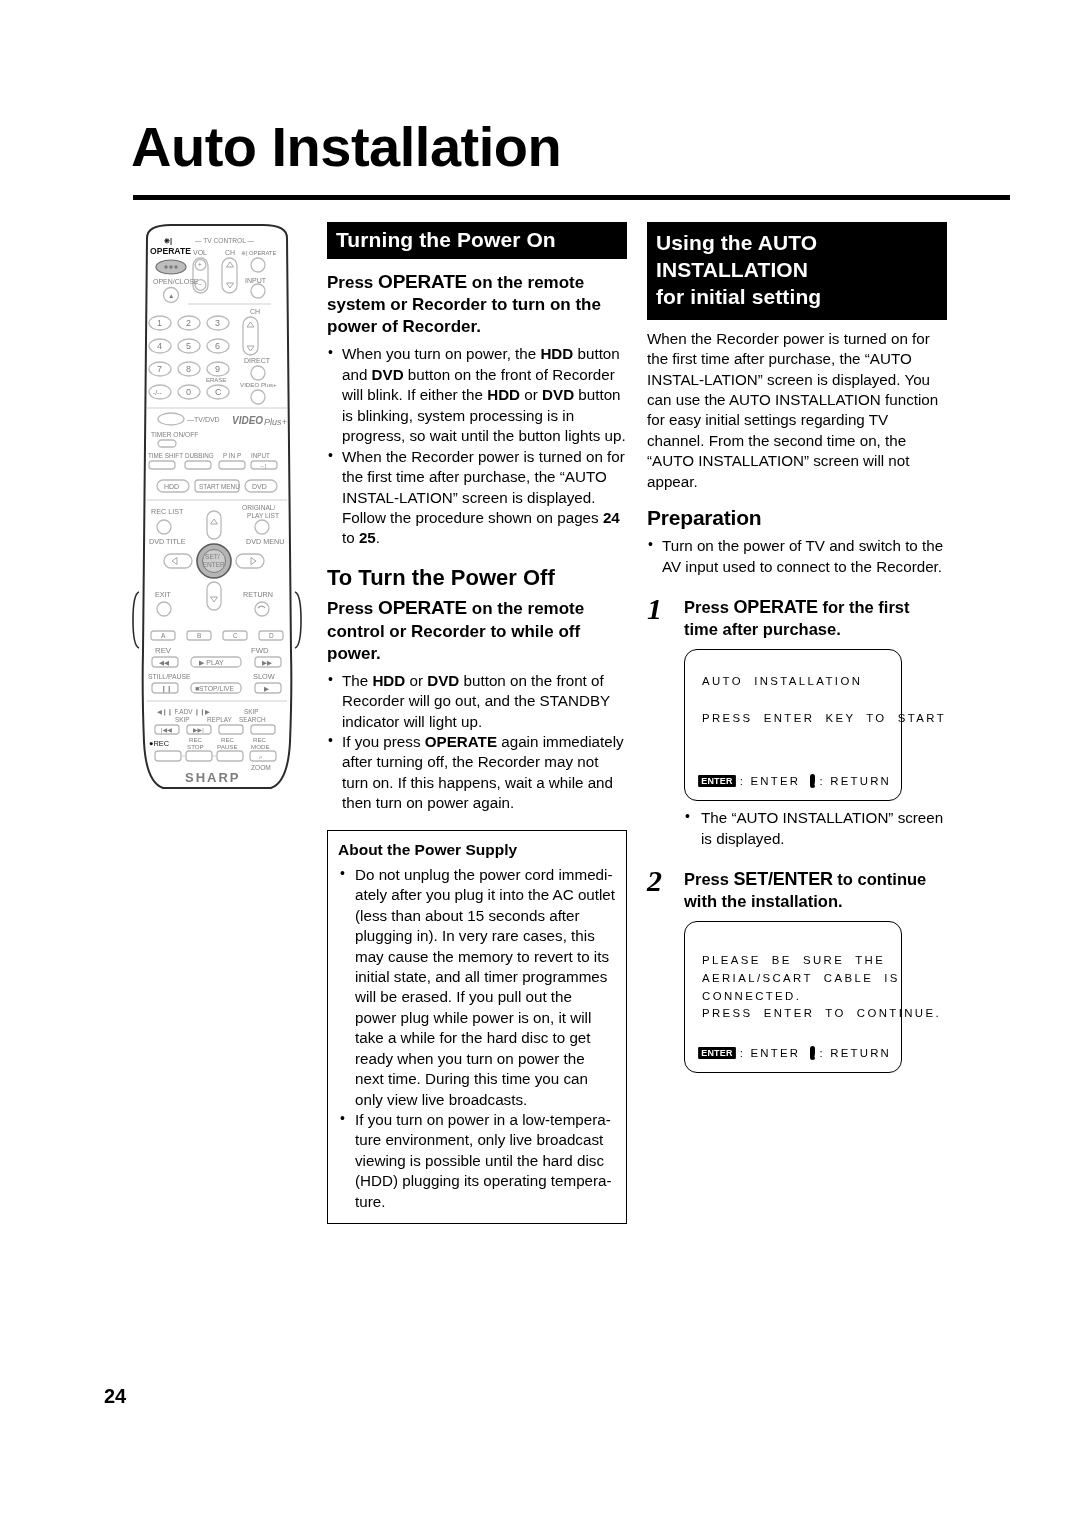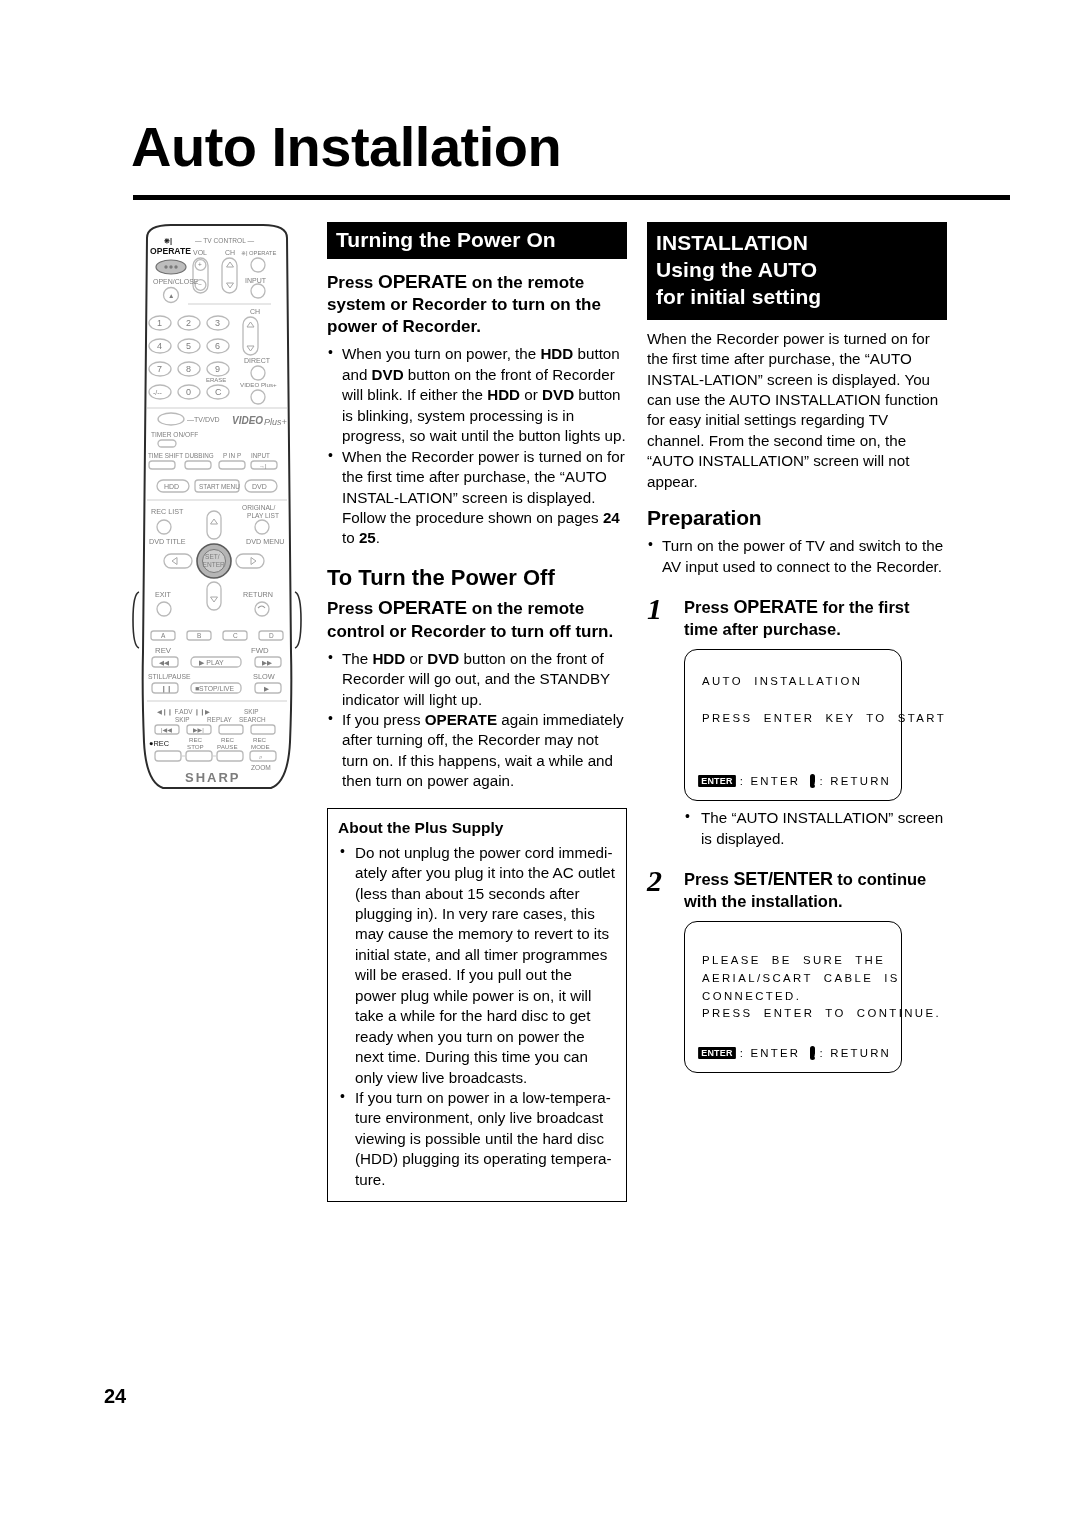--- a/index.html
+++ b/index.html
@@ -451,42 +451,42 @@
   </div>
 
   <ul class="bullets">
     <li>When you turn on power, the <b>HDD</b> button and <b>DVD</b> button on the front of Recorder will blink. If either the <b>HDD</b> or <b>DVD</b> button is blinking, system processing is in progress, so wait until the button lights up.</li>
     <li>When the Recorder power is turned on for the first time after purchase, the “AUTO INSTAL-LATION” screen is displayed. Follow the procedure shown on pages <b>24</b> to <b>25</b>.</li>
   </ul>
 
   <div class="h2">To Turn the Power Off</div>
 
   <div class="subhead" style="margin-top:5px">
-    <span>Press </span><span class="big">OPERATE</span><span> on the remote control or Recorder to turn off turn.</span>
+    <span>Press </span><span class="big">OPERATE</span><span> on the remote control or Recorder to while off power.</span>
   </div>
 
   <ul class="bullets">
     <li>The <b>HDD</b> or <b>DVD</b> button on the front of Recorder will go out, and the STANDBY indicator will light up.</li>
     <li>If you press <b>OPERATE</b> again immediately after turning off, the Recorder may not turn on. If this happens, wait a while and then turn on power again.</li>
   </ul>
 
   <div id="power-box">
-    <div class="box-title">About the Plus Supply</div>
+    <div class="box-title">About the Power Supply</div>
     <ul class="bullets">
       <li>Do not unplug the power cord immedi-ately after you plug it into the AC outlet (less than about 15 seconds after plugging in). In very rare cases, this may cause the memory to revert to its initial state, and all timer programmes will be erased. If you pull out the power plug while power is on, it will take a while for the hard disc to get ready when you turn on power the next time. During this time you can only view live broadcasts.</li>
       <li>If you turn on power in a low-tempera-ture environment, only live broadcast viewing is possible until the hard disc (HDD) plugging its operating tempera-ture.</li>
     </ul>
   </div>
 </div>
 
 <div id="col-right">
 
   <div class="section-head tall">
+    <span>Using the AUTO</span>
     <span>INSTALLATION</span>
-    <span>Using the AUTO</span>
     <span>for initial setting</span>
   </div>
 
   <p class="body">When the Recorder power is turned on for the first time after purchase, the “AUTO INSTAL-LATION” screen is displayed. You can use the AUTO INSTALLATION function for easy initial settings regarding TV channel. From the second time on, the “AUTO INSTALLATION” screen will not appear.</p>
 
   <div class="h2b">Preparation</div>
   <ul class="bullets">
     <li>Turn on the power of TV and switch to the AV input used to connect to the Recorder.</li>
   </ul>
 

